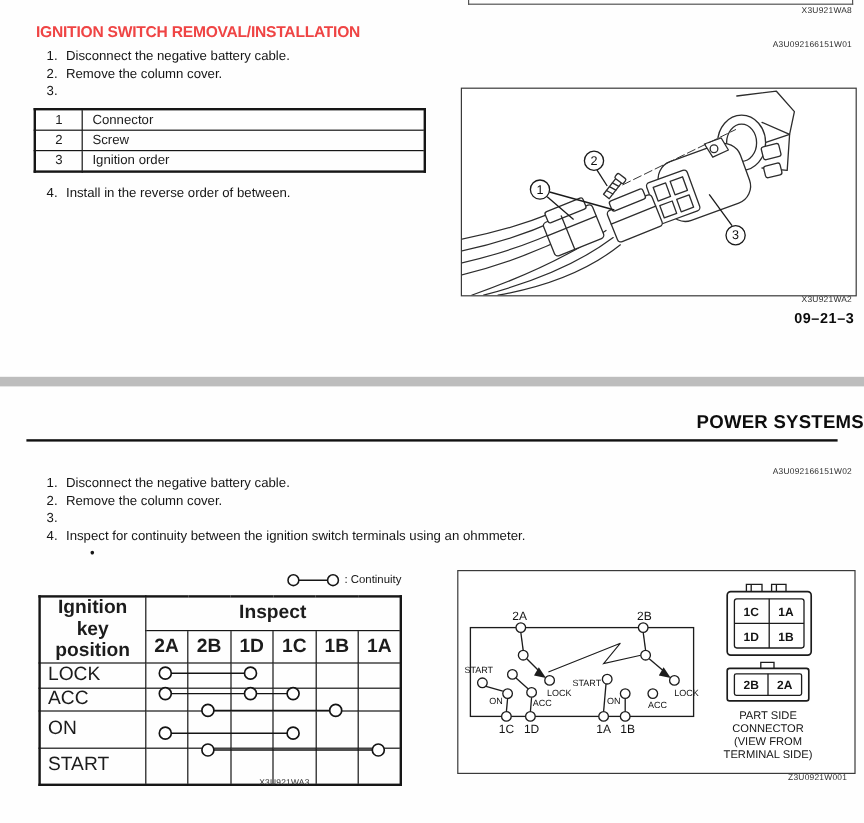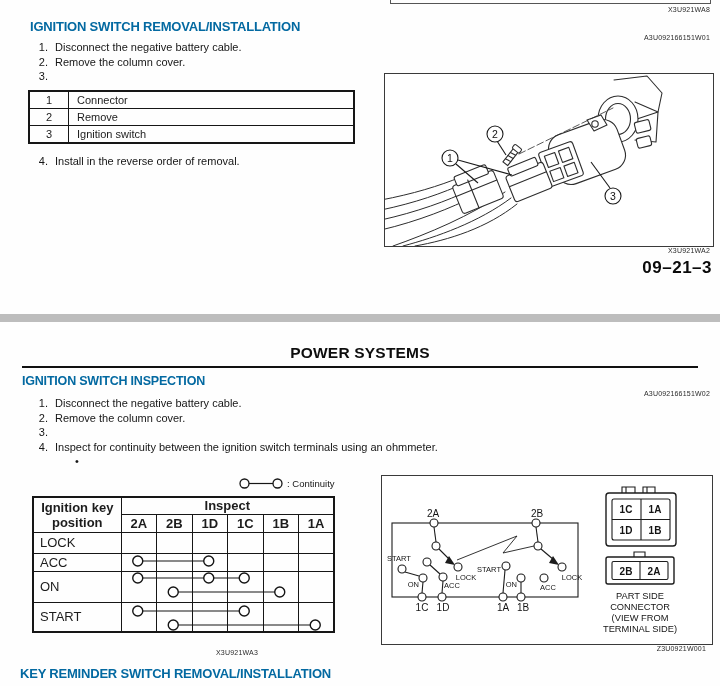--- a/index.html
+++ b/index.html
@@ -1,42 +1,42 @@
 <!DOCTYPE html>
 <html><head>
 <meta charset="utf-8">
 <style>
   html,body{margin:0;padding:0;background:#fff;}
   #page{position:relative;width:720px;height:686px;background:#fefefe;overflow:hidden;
         font-family:"Liberation Sans",sans-serif;color:#1c1c1c;}
   .abs{position:absolute;}
   .code-label{font-size:7px;color:#2a2a2a;letter-spacing:.2px;}
   .fig-label{font-size:7px;color:#2a2a2a;letter-spacing:.2px;}
-  .h-section{font-size:13px;font-weight:bold;letter-spacing:-.2px;color:#0369a1;}
+  .h-section{font-size:13px;font-weight:bold;letter-spacing:-.2px;color:#ef4444;}
   .steps{font-size:11px;line-height:14.5px;color:#161616;}
   .steps .row{display:flex;}
   .steps .num{display:inline-block;width:18px;text-align:right;margin-right:7px;flex:none;}
   .steps .bullet-row{margin-left:45px;display:flex;}
   .steps .bullet{margin-right:7px;}
   table{border-collapse:collapse;table-layout:fixed;}
   
   #parts-table{width:327px;border:2px solid #161616;font-size:11px;}
   #parts-table td{border:1px solid #161616;height:16px;padding:0;}
   #parts-table td.n{width:38px;text-align:center;}
   #parts-table td.v{padding-left:8px;}
   
-  #cont-table{width:301px;border:2px solid #161616;font-size:13px;}
+  #cont-table{width:301px;border:2px solid #161616;font-size:16px;}
   #cont-table th,#cont-table td{border:1px solid #161616;padding:0;}
   #cont-table th{font-weight:bold;text-align:center;}
   #cont-table td.pos{padding-left:6px;text-align:left;font-weight:normal;}
   .figure-box{border:1px solid #3a3a3a;background:#fff;}
   #divider{background:#bdbdbd;}
-  #power-title{font-size:15.5px;font-weight:bold;text-align:center;letter-spacing:.2px;color:#0d0d0d;}
+  #power-title{font-size:15.5px;font-weight:bold;text-align:right;letter-spacing:.2px;color:#0d0d0d;}
   #power-rule{background:#111;}
-  #page-num{font-size:17px;font-weight:bold;letter-spacing:.5px;color:#0a0a0a;}
+  #page-num{font-size:12px;font-weight:bold;letter-spacing:.5px;color:#0a0a0a;}
   .legend{display:flex;align-items:center;font-size:9.5px;color:#161616;}
   svg text{font-family:"Liberation Sans",sans-serif;}
 </style>
 </head>
 <body>
 
 <div id="page">
 
   <div class="abs" style="left:390px;top:0;width:321px;height:4px;border-left:1px solid #555;border-right:1px solid #555;border-bottom:1px solid #555;box-sizing:border-box;"></div>
   <div class="abs code-label" style="right:10px;top:6px;">X3U921WA8</div>
@@ -59,33 +59,33 @@
   </div>
 
   <table id="parts-table" class="abs" style="left:28px;top:90px;">
     <tbody>
         <tr>
       <td class="n">1</td>
       <td class="v">Connector</td>
         </tr>
     <tr>
       <td class="n">2</td>
-      <td class="v">Remove</td>
+      <td class="v">Screw</td>
         </tr>
     <tr>
       <td class="n">3</td>
-      <td class="v">Ignition switch</td>
+      <td class="v">Ignition order</td>
         </tr>
   </tbody>
     </table>
 
   <div class="abs steps" style="left:30px;top:154px;">
     <div class="row">
       <span class="num">4.</span>
-      <span>Install in the reverse order of removal.</span>
+      <span>Install in the reverse order of between.</span>
       </div>
   </div>
 
   <div class="abs figure-box" style="left:384px;top:73px;width:328px;height:172px;">
     <svg width="328" height="172" viewBox="0 0 328 172">
       <g stroke="#2d2d2d" fill="none" stroke-width="1.1" stroke-linecap="round" stroke-linejoin="round">
 
         <g>
           <path d="M229,6 L262,2 L277,19 L273,38 L252,45" fill="#fff"></path>
           <path d="M250,28 L273,38 L271,68 L250,66"></path>
@@ -158,21 +158,20 @@
     </svg>
   </div>
   <div class="abs fig-label" style="right:10px;top:247px;">X3U921WA2</div>
   <div class="abs" id="page-num" style="right:8px;top:258px;">09–21–3</div>
 
   <div class="abs" id="divider" style="left:0;top:314px;width:720px;height:8px;"></div>
 
   <div class="abs" id="power-title" style="left:0;top:344px;width:720px;">POWER SYSTEMS</div>
   <div class="abs" id="power-rule" style="left:22px;top:366px;width:676px;height:2.2px;"></div>
 
-  <div class="abs h-section" style="left:22px;top:374px;font-size:12.5px;">IGNITION SWITCH INSPECTION</div>
   <div class="abs code-label" style="right:10px;top:390px;">A3U092166151W02</div>
 
   <div class="abs steps" style="left:30px;top:396px;">
     <div class="row">
       <span class="num">1.</span>
       <span>Disconnect the negative battery cable.</span>
       </div>
     <div class="row">
       <span class="num">2.</span>
       <span>Remove the column cover.</span>
@@ -367,14 +366,13 @@
           <text x="258" y="123">PART SIDE</text>
           <text x="258" y="134">CONNECTOR</text>
           <text x="258" y="145">(VIEW FROM</text>
           <text x="258" y="156">TERMINAL SIDE)</text>
         </g>
       </g>
     </svg>
   </div>
   <div class="abs fig-label" style="right:14px;top:645px;">Z3U0921W001</div>
 
-  <div class="abs h-section" style="left:20px;top:666px;">KEY REMINDER SWITCH REMOVAL/INSTALLATION</div>
 </div>
 
 </body></html>

